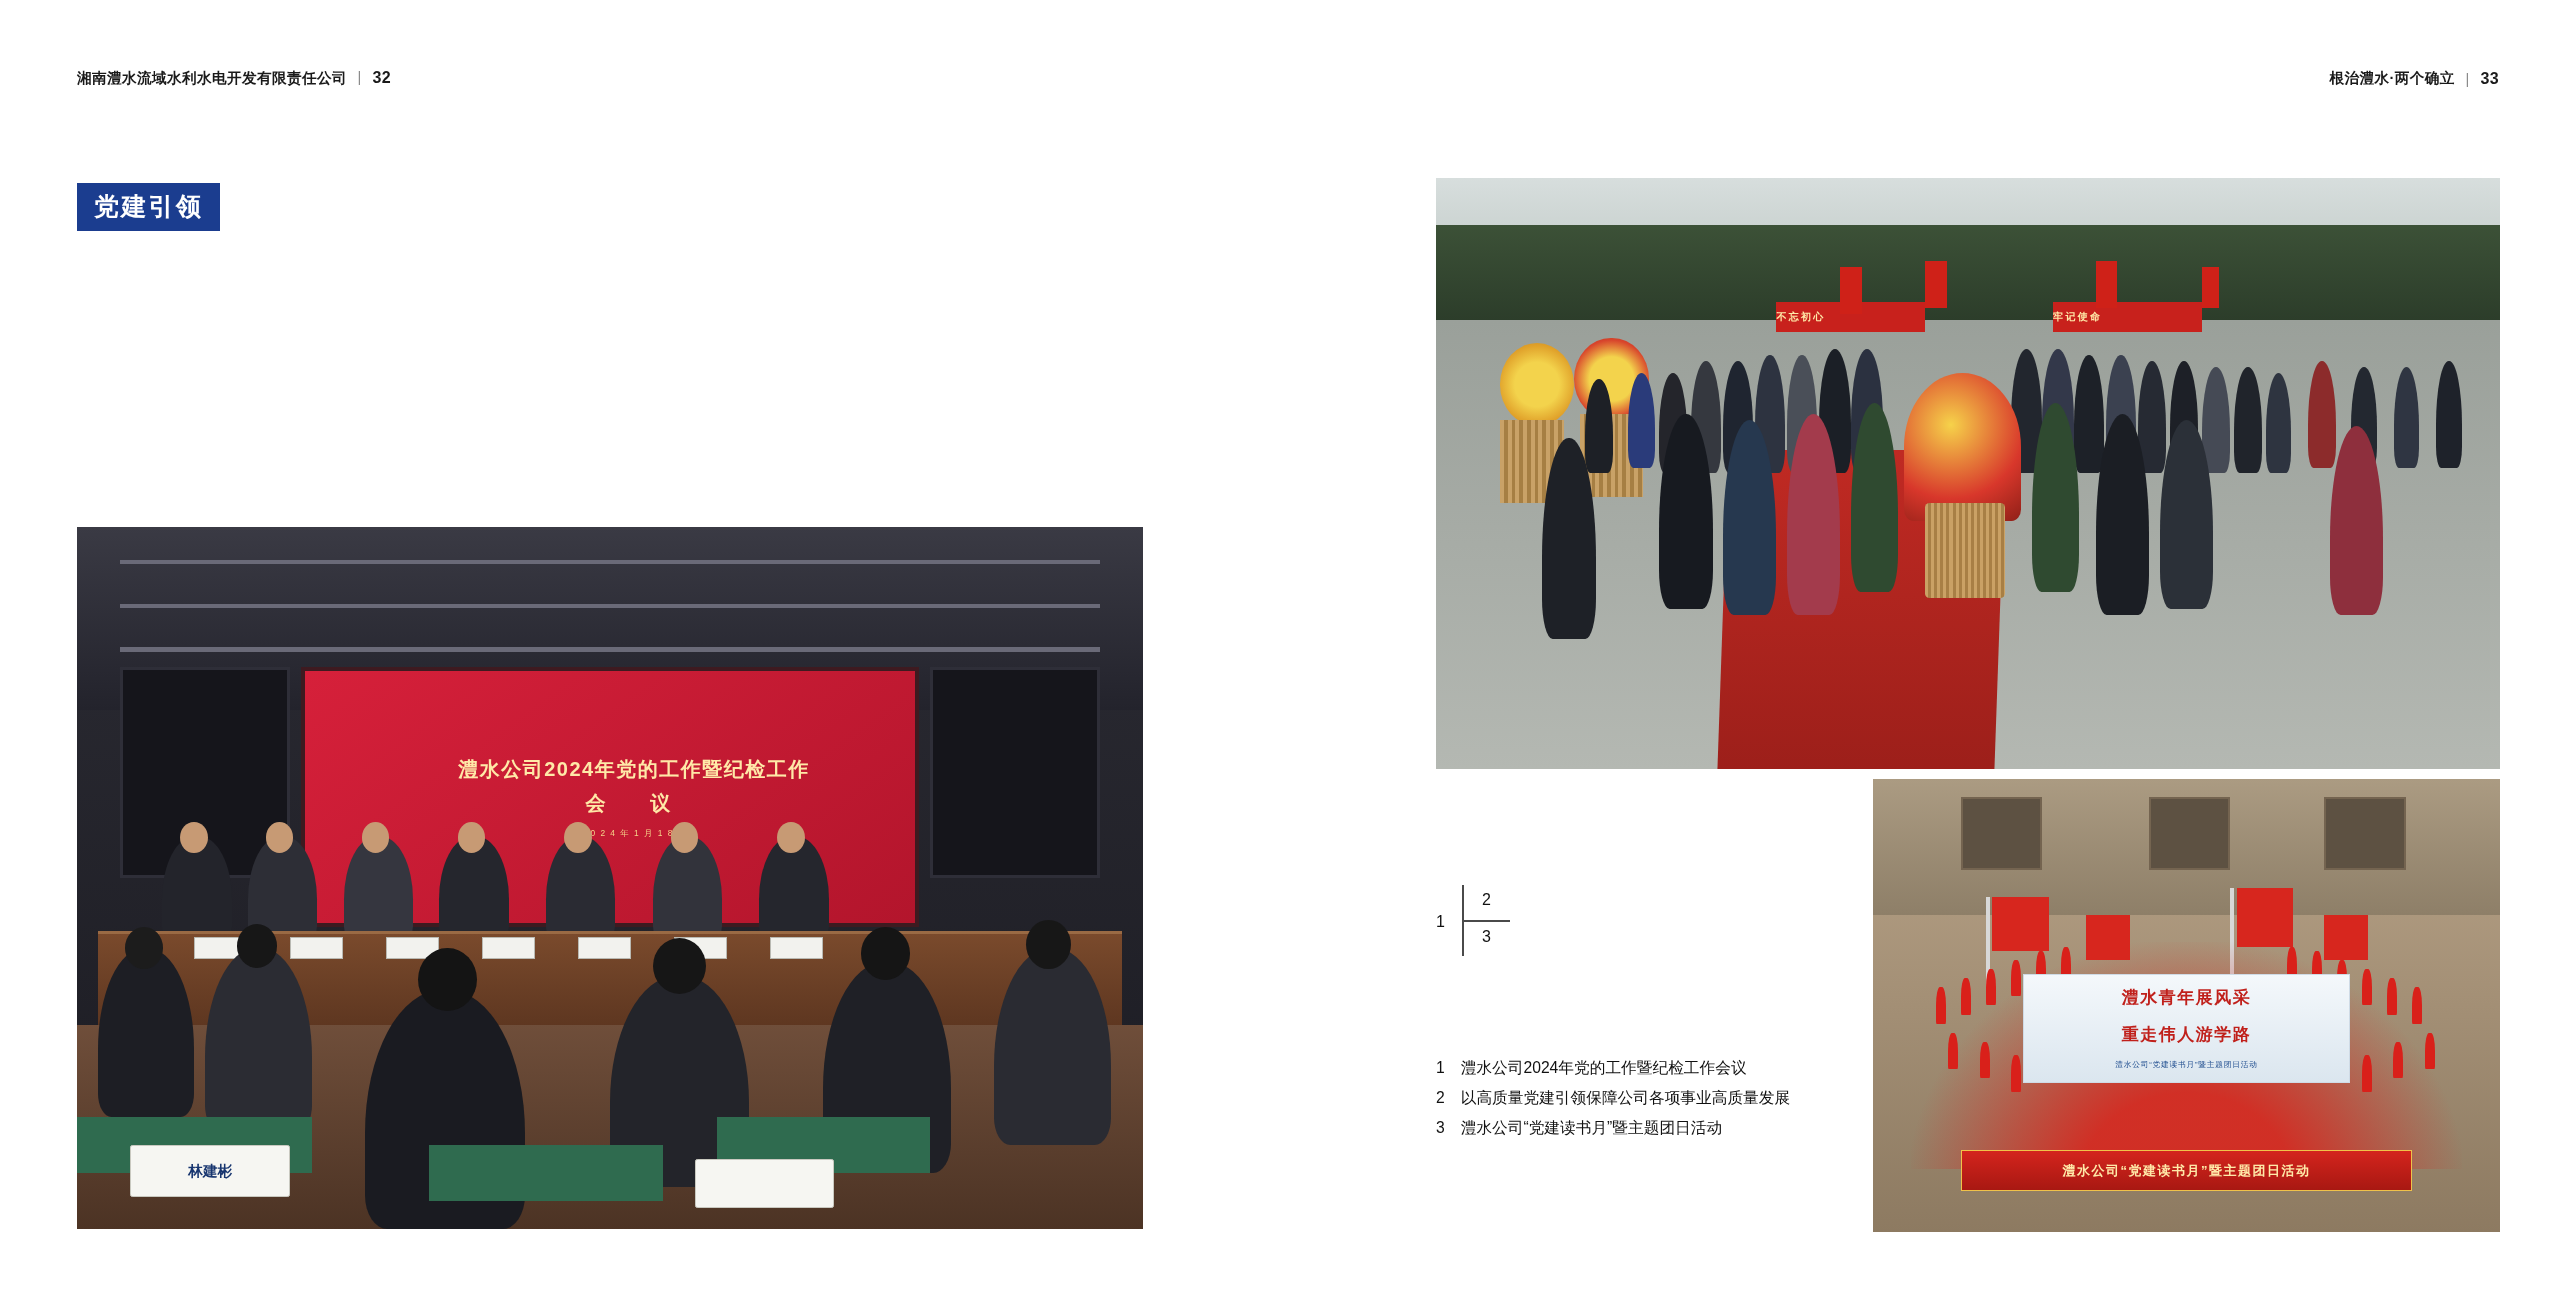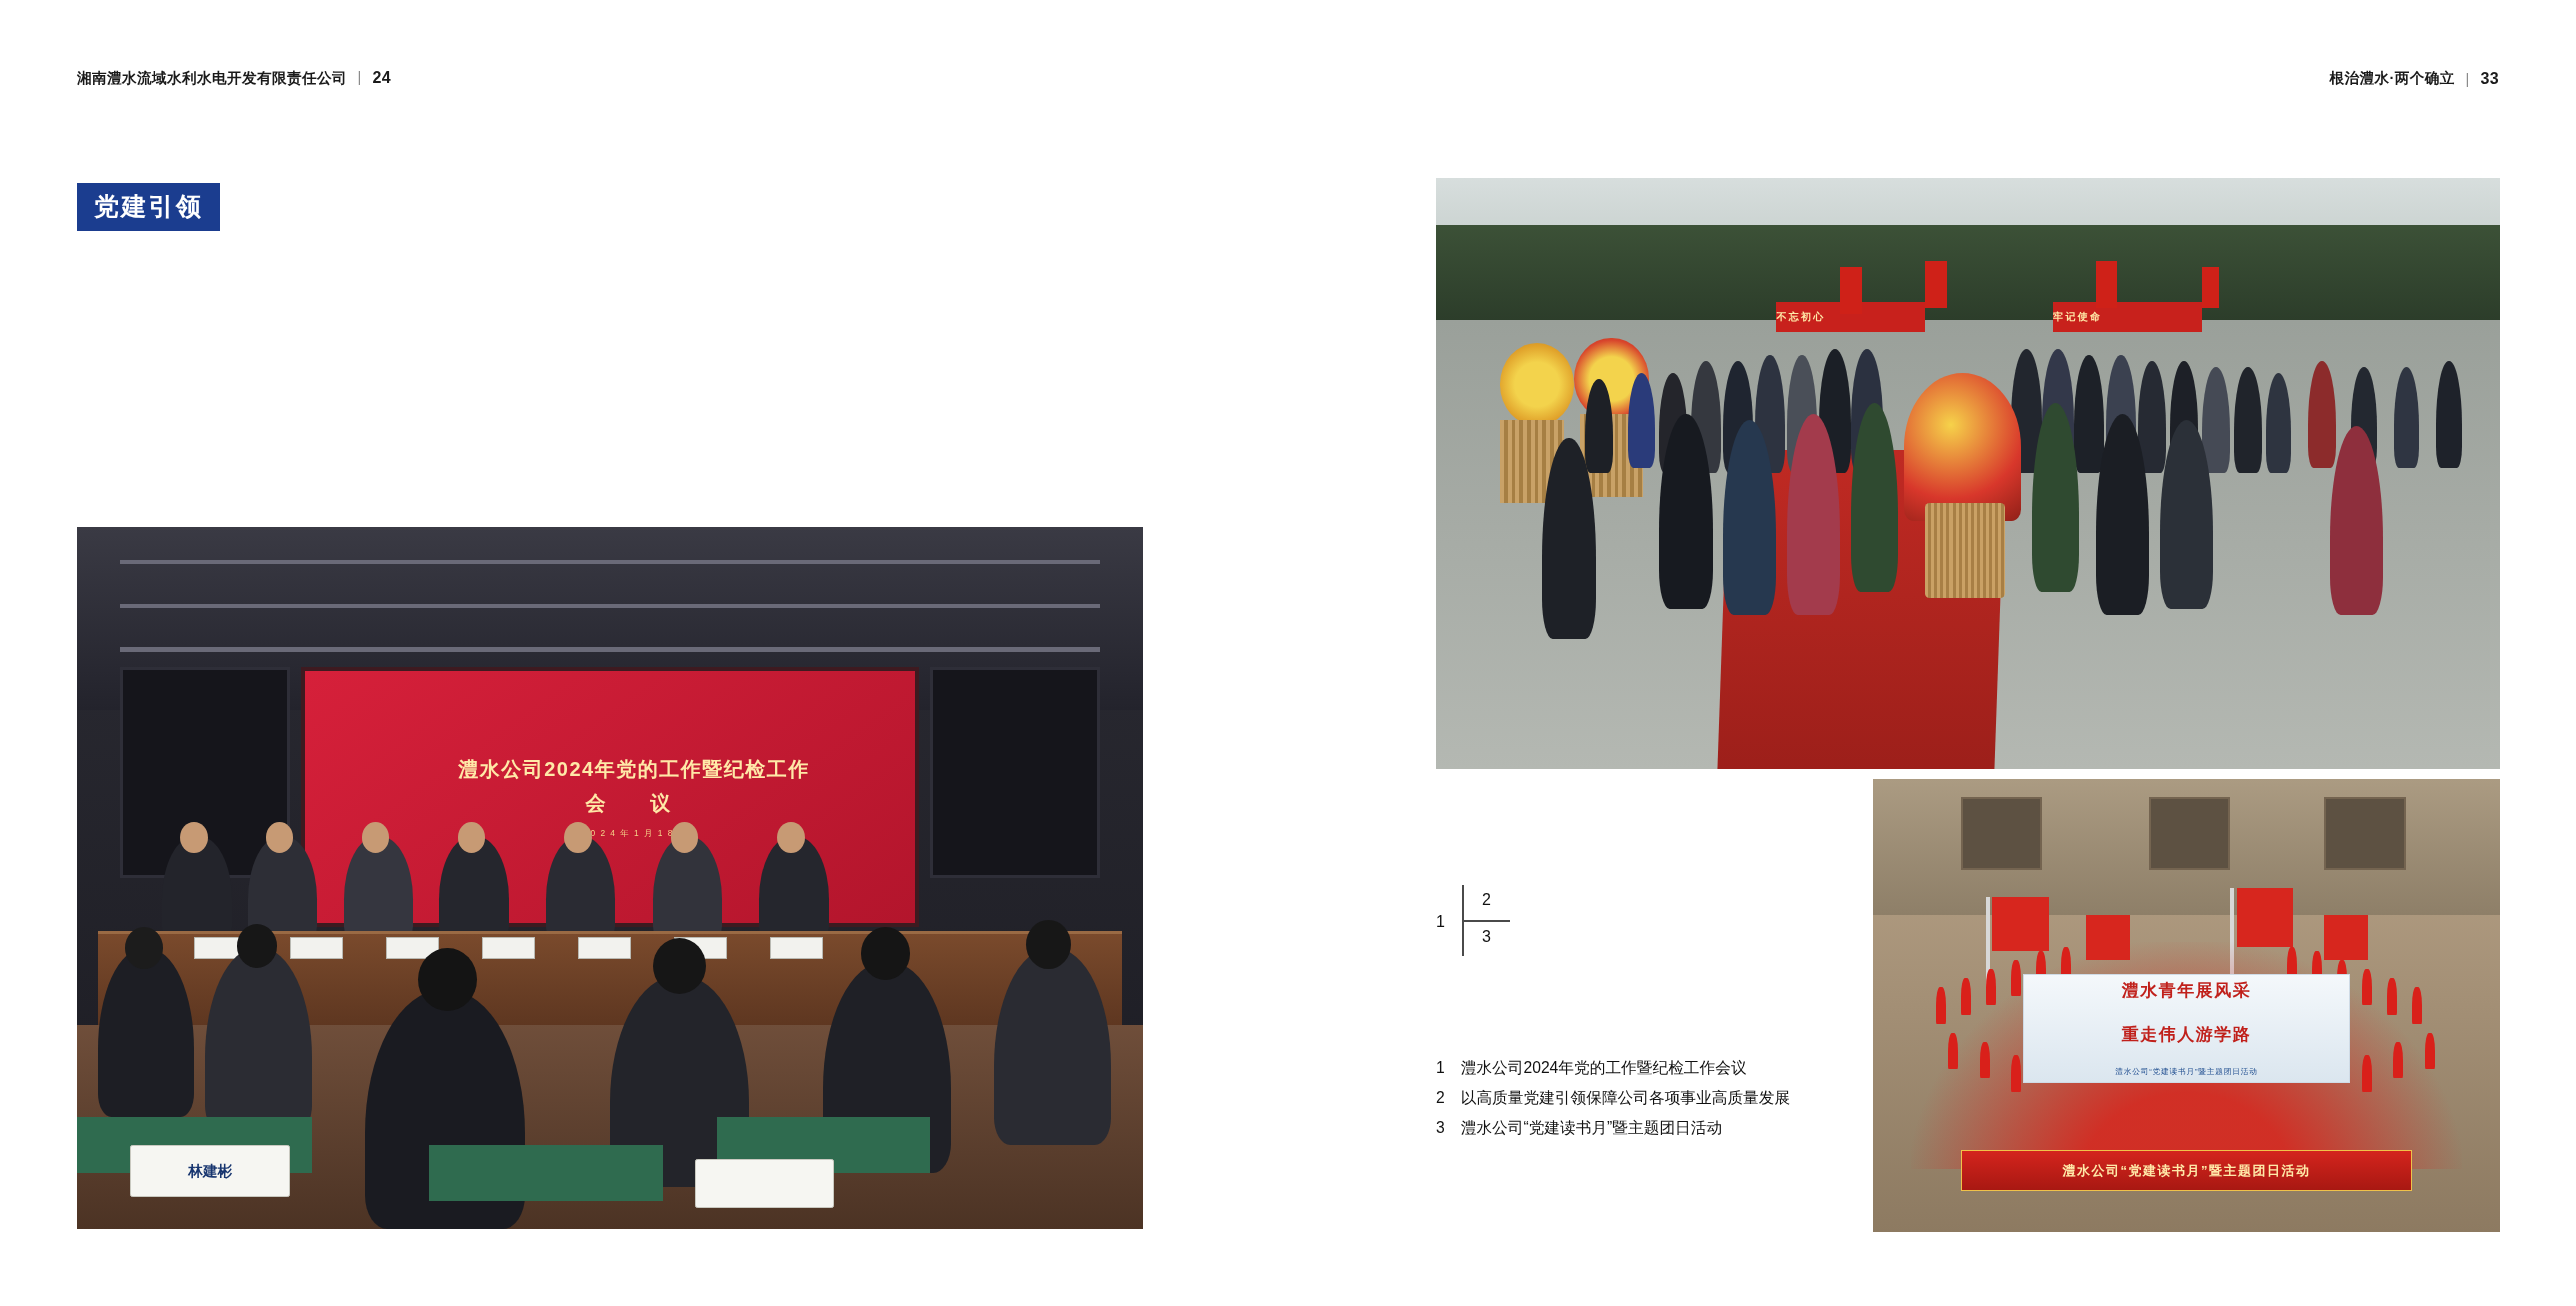--- a/index.html
+++ b/index.html
@@ -131,21 +131,21 @@
   
   .p3 { position:relative; width:100%; height:100%; background:linear-gradient(#b9a489,#8d7a61); }
   .p3-wall { position:absolute; left:0;top:0;width:100%;height:30%; background:linear-gradient(#a79madd,#8e7f68); background:linear-gradient(#ab9b82,#8e7f68); }
   .p3-panel { position:absolute; top:4%; width:13%; height:16%; background:#5d5142; border:2.3px solid #746450; }
   .p3-flagpole { position:absolute; width:3.8px; background:#d8d8d8; }
   .p3-flag { position:absolute; background:#d7261e; }
   .p3-fan { position:absolute; left:6%; top:36%; width:88%; height:50%; background:radial-gradient(ellipse at 50% 110%, rgba(215,38,30,.9) 0 28%, rgba(215,38,30,.0) 72%); }
   .p3-board {
     position:absolute; left:24%; top:43%; width:52%; height:24%;
     background:linear-gradient(#f4f8fb,#dbe6ef);
-    border:1.5px solid #cfdbe6; display:flex; flex-direction:column; align-items:center; justify-content:center; gap:21px;
+    border:1.5px solid #cfdbe6; display:flex; flex-direction:column; align-items:center; justify-content:center; gap:14px;
   }
   .p3-board .t1 { color:#c0201b; font-size:17px; font-weight:bold; letter-spacing:1.5px; }
   .p3-board .t2 { color:#c0201b; font-size:17px; font-weight:bold; letter-spacing:1.5px; }
   .p3-board .t3 { color:#1f4d8f; font-size:7.7px; letter-spacing:0.8px; }
   .p3-redbanner {
     position:absolute; left:14%; top:82%; width:72%; height:9%;
     background:linear-gradient(#d4241d,#a81812);
     border:1.5px solid #f0c24a;
     color:#ffe9a8; font-size:13px; font-weight:bold; letter-spacing:1.5px;
     display:flex; align-items:center; justify-content:center;
@@ -174,21 +174,21 @@
   .caption-text { color:#111; }
 </style>
 </head>
 <body>
 
 <div class="page">
 
   <div class="runhead-left">
     <span>湘南澧水流域水利水电开发有限责任公司</span>
     <span class="rh-sep">|</span>
-    <span class="folio">24</span>
+    <span class="folio">32</span>
   </div>
 
   <div class="runhead-right">
     <span>根治澧水·两个确立</span>
     <span class="rh-sep">|</span>
     <span class="folio">33</span>
   </div>
 
   <div class="section-title">党建引领</div>
 

